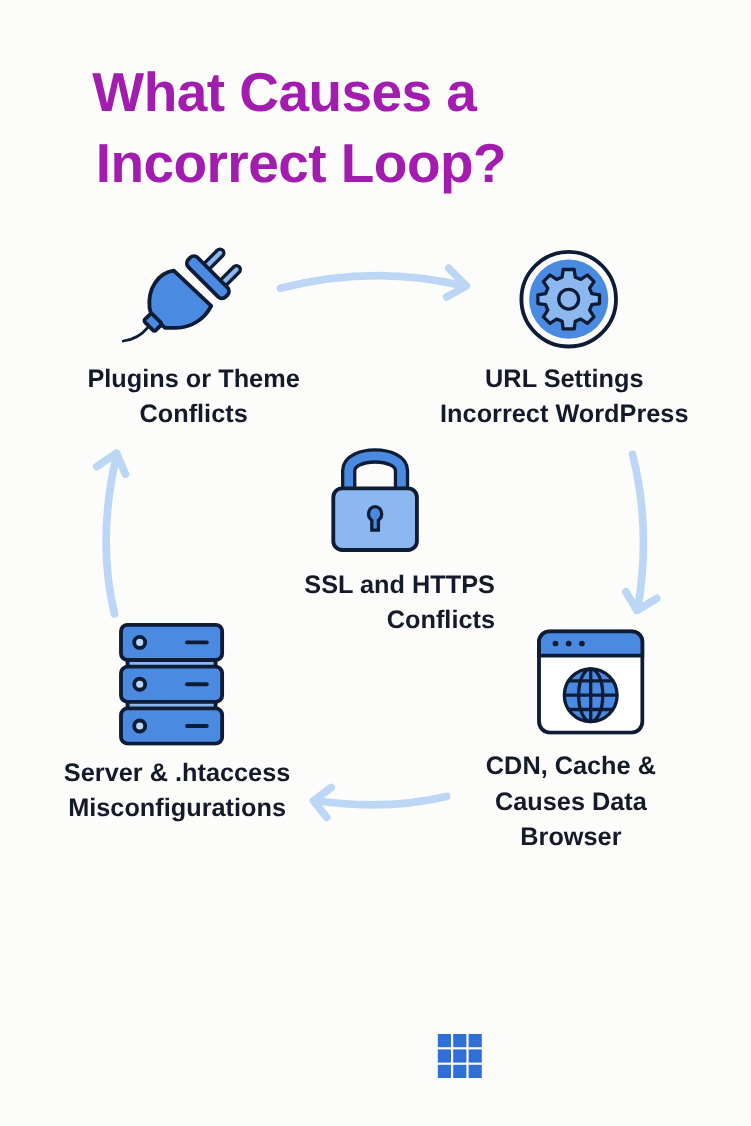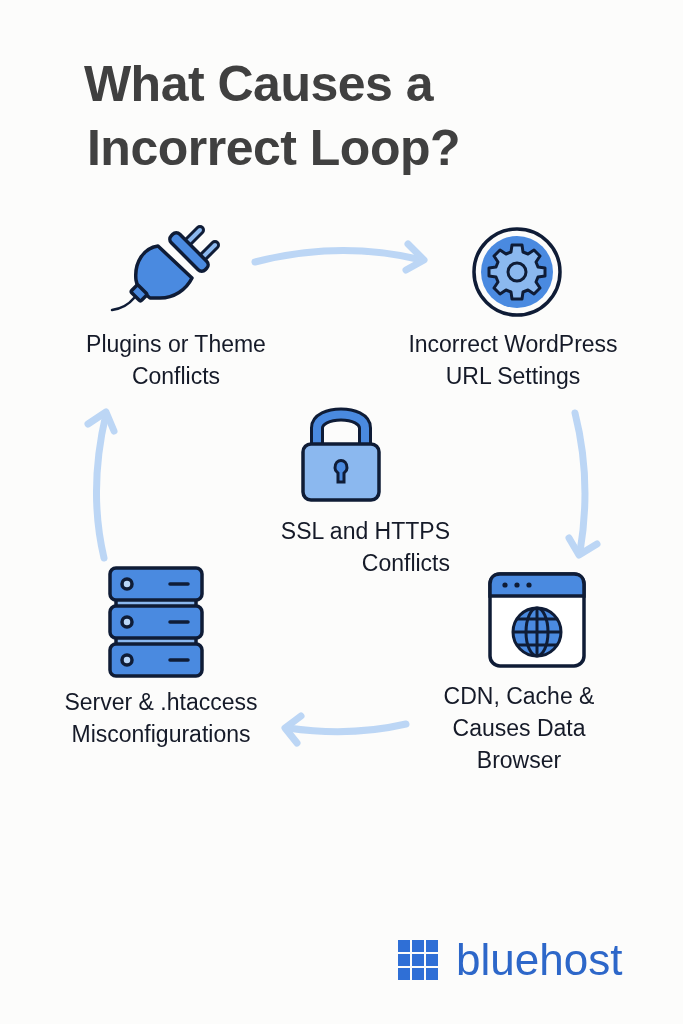--- a/index.html
+++ b/index.html
@@ -5,27 +5,27 @@
     html, body { margin: 0; padding: 0; }
     body {
       width: 683px; height: 1024px; background: #fcfcfb;
       position: relative; overflow: hidden;
       font-family: "Liberation Sans", "DejaVu Sans", sans-serif;
       color: #141a2b;
     }
     .title {
       position: absolute; left: 0; width: 547px; top: 52px;
       text-align: center; font-weight: 700; font-size: 50px; line-height: 64px;
-      color: #404040; letter-spacing: -0.5px;
+      color: #a21caf; letter-spacing: -0.5px;
     }
     .title .line { display: block; }
     .title .line1 { margin-left: -30px; }
     .label {
       position: absolute; text-align: center; font-size: 23px; line-height: 32px;
-      color: #151a28; font-weight: 400;
+      color: #151a28; font-weight: 700;
     }
     .label span { display: block; white-space: nowrap; }
     .icon { position: absolute; }
     svg.arrows { position: absolute; left: 0; top: 0; }
     .brand { position: absolute; left: 398px; top: 935px; height: 50px; display: flex; align-items: center; }
     .brand-grid { width: 40px; height: 40px; display: grid; grid-template-columns: repeat(3, 12px); grid-template-rows: repeat(3, 12px); gap: 2px; margin-right: 18px; }
     .brand-grid div { background: #2f6fd6; }
     .brand-name { font-size: 44px; color: #2d67c9; font-weight: 400; letter-spacing: 0px; line-height: 50px; }
   </style>
 </head>
@@ -117,22 +117,22 @@
     <path d="M29 73 L69 73"></path>
   </g>
 </svg>
 
 <div class="label" style="left:58px; width:236px; top:328px;">
   <span>Plugins or Theme</span>
   <span>Conflicts</span>
 </div>
 
 <div class="label" style="left:376px; width:274px; top:328px;">
+  <span>URL Settings</span>
   <span>Incorrect WordPress</span>
-  <span>URL Settings</span>
 </div>
 
 <div class="label" style="left:240px; width:210px; top:515px;text-align:right;">
   <span>SSL and HTTPS</span>
   <span>Conflicts</span>
 </div>
 
 <div class="label" style="left:412px; width:214px; top:680px;">
   <span>CDN, Cache &amp;</span>
   <span>Causes Data</span>
@@ -149,14 +149,13 @@
     <div></div>
       <div></div>
       <div></div>
     <div></div>
       <div></div>
       <div></div>
     <div></div>
       <div></div>
       <div></div>
   </div>
-  <span class="brand-name">bluehost</span>
 </div>
 
 </body></html>

